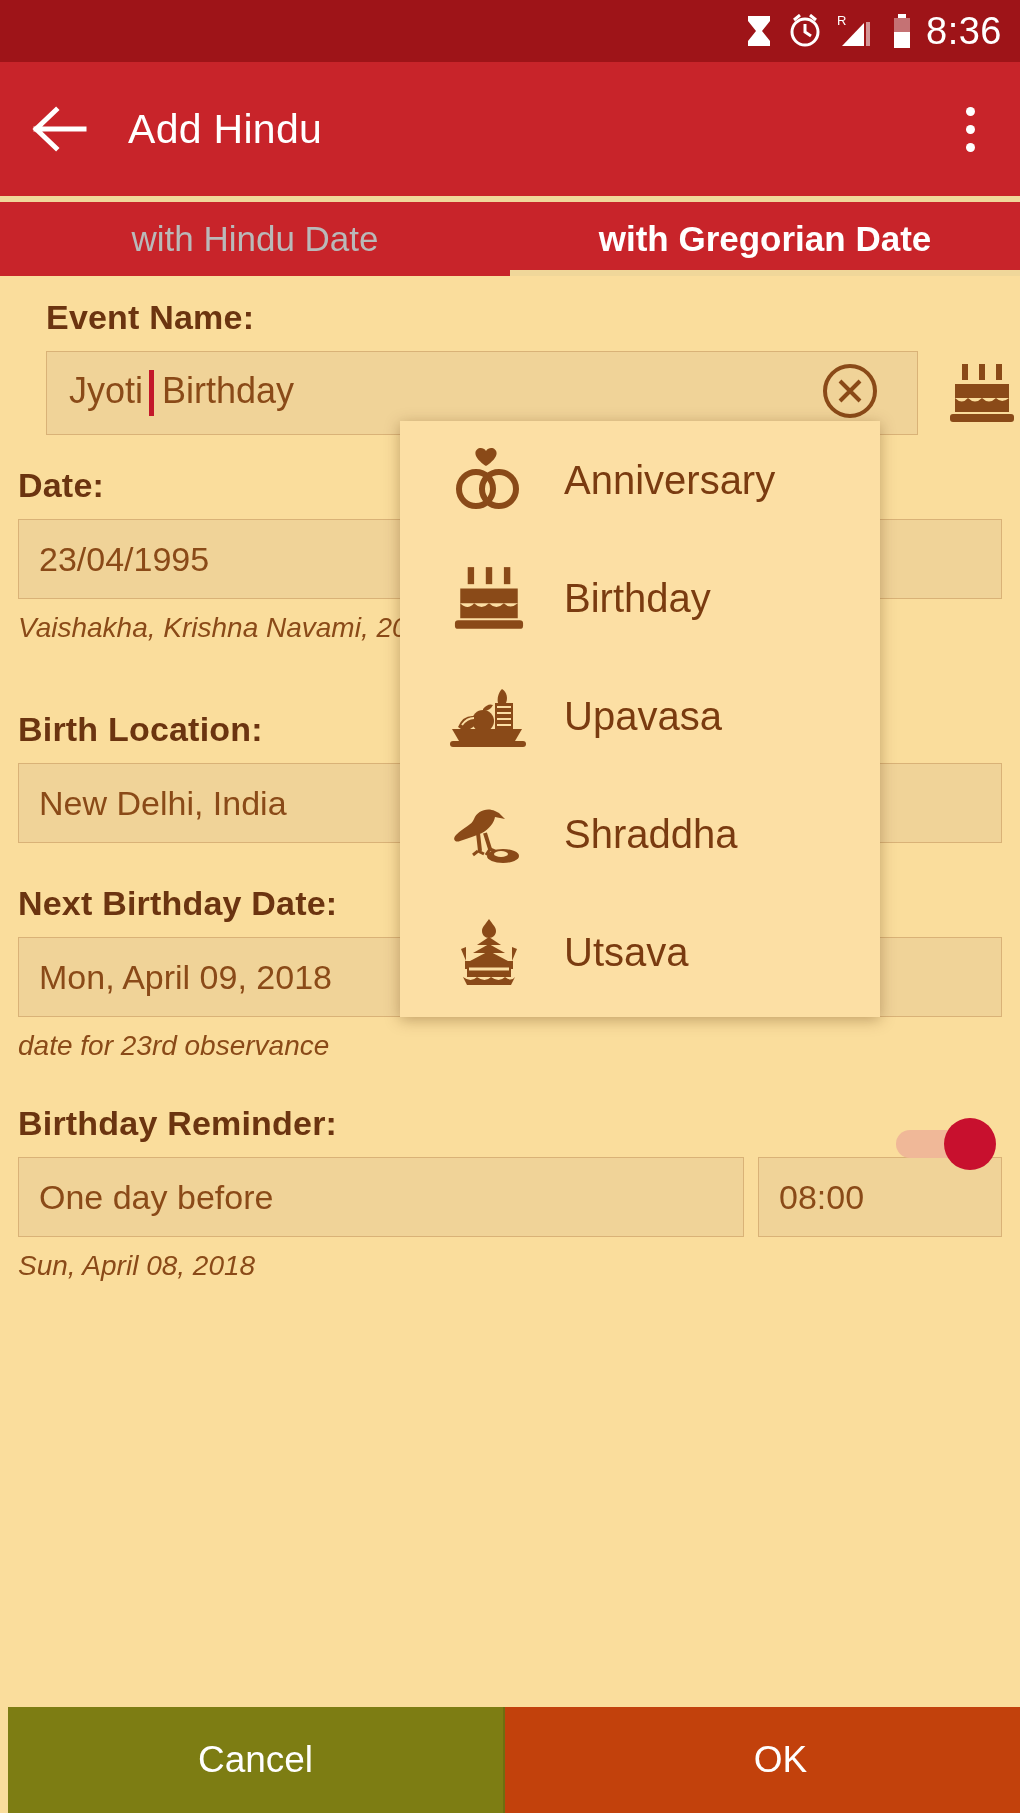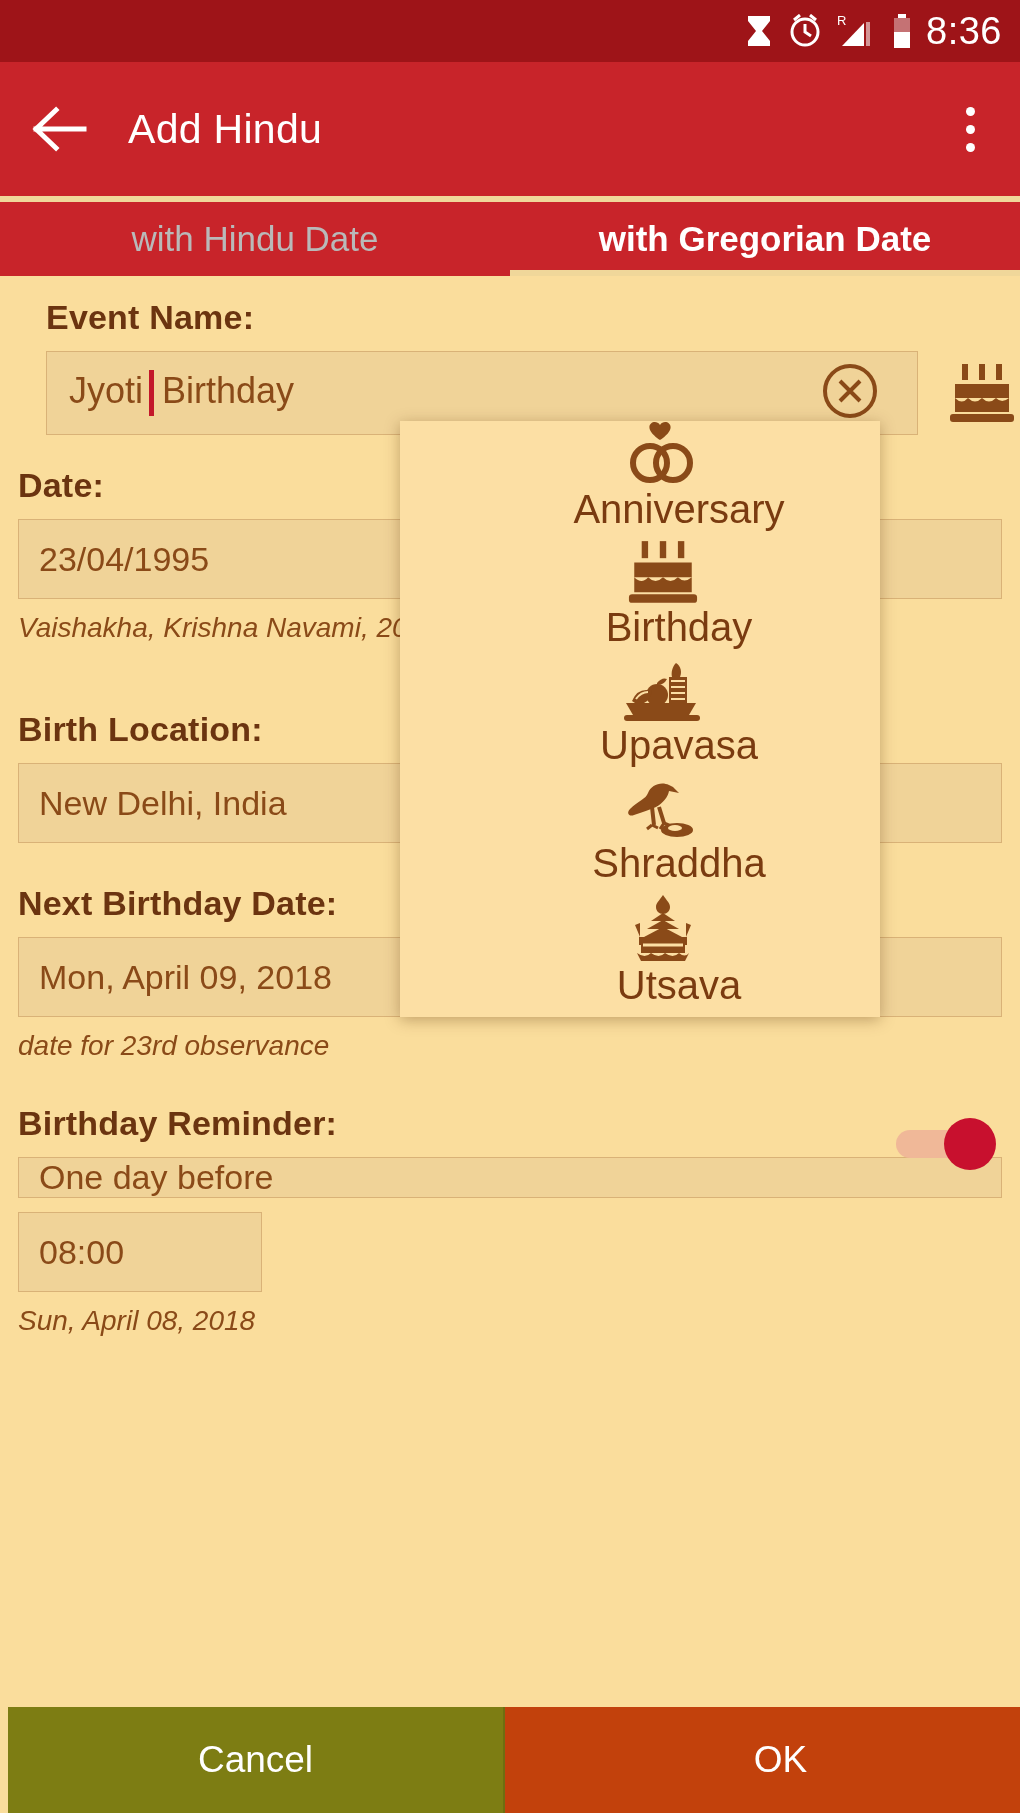--- a/index.html
+++ b/index.html
@@ -81,30 +81,30 @@
   .toggle-wrap { position:absolute; right: 24px; top: 14px; width: 100px; height: 52px; }
   .toggle-track {
     position:absolute; left: 0; top: 12px; width: 86px; height: 28px;
     border-radius: 14px; background: #f0b898;
   }
   .toggle-knob {
     position:absolute; right: 0; top: 0; width: 52px; height: 52px; border-radius: 50%;
     background: #c8102e;
   }
 
-  .rem-fields { display:flex; margin: 14px 18px 0 18px; gap: 14px; flex-direction: column; }
+  .rem-fields { display:flex; margin: 14px 18px 0 18px; gap: 14px; }
   .rem-sel { flex: 1; }
   .rem-time { width: 244px; }
 
   
   .popup {
     position:absolute; left: 400px; top: 421px; width: 480px; height: 596px;
     background: #fcdfa4; box-shadow: 0 3px 14px rgba(90,50,10,0.35);
   }
-  .menu-item { height: 118px; display:flex; align-items:center; padding-left: 46px; flex-direction: column; }
+  .menu-item { height: 118px; display:flex; align-items:center; padding-left: 46px; }
   .menu-icon { width: 86px; display:flex; align-items:center; justify-content:center; }
   .menu-label { margin-left: 32px; color:#7a3b10; font-size: 40px; }
 
   
   .bottom-bar {
     position:absolute; bottom:0; left:8px; width:1020px; height:106px; display:flex;
   }
   .btn-cancel, .btn-ok {
     flex:1; display:flex; align-items:center; justify-content:center;
     color:#ffffff; font-size: 37px;

